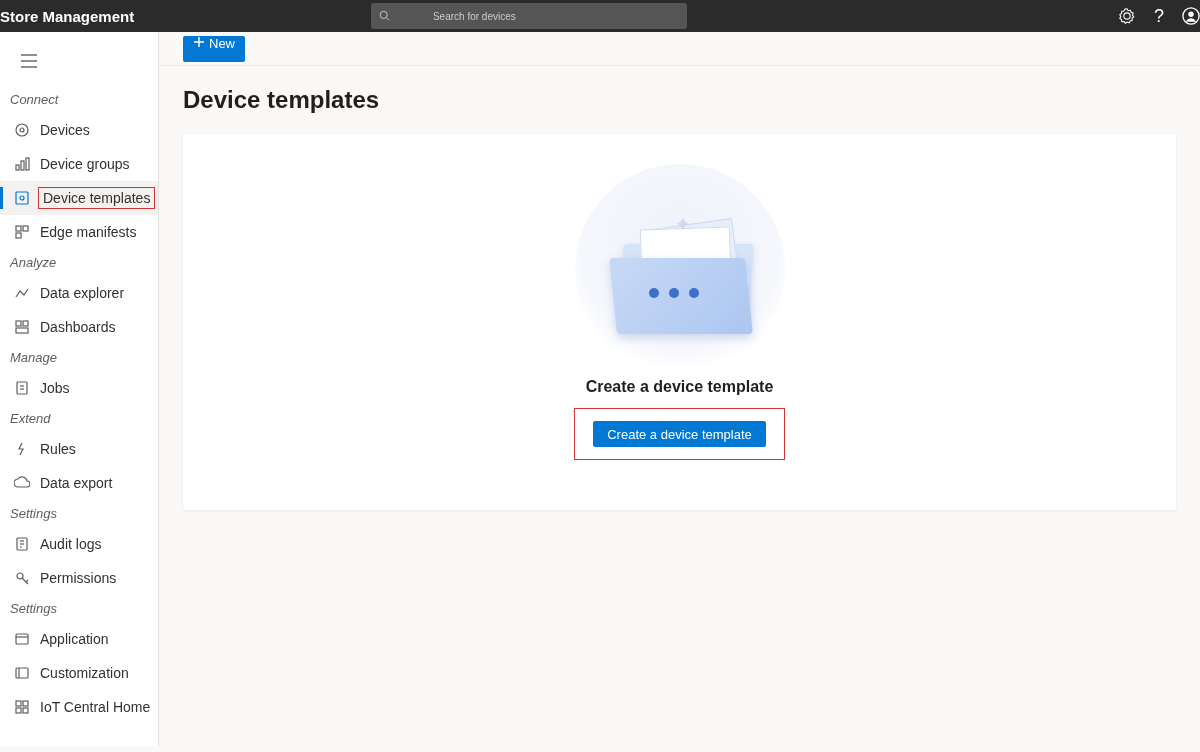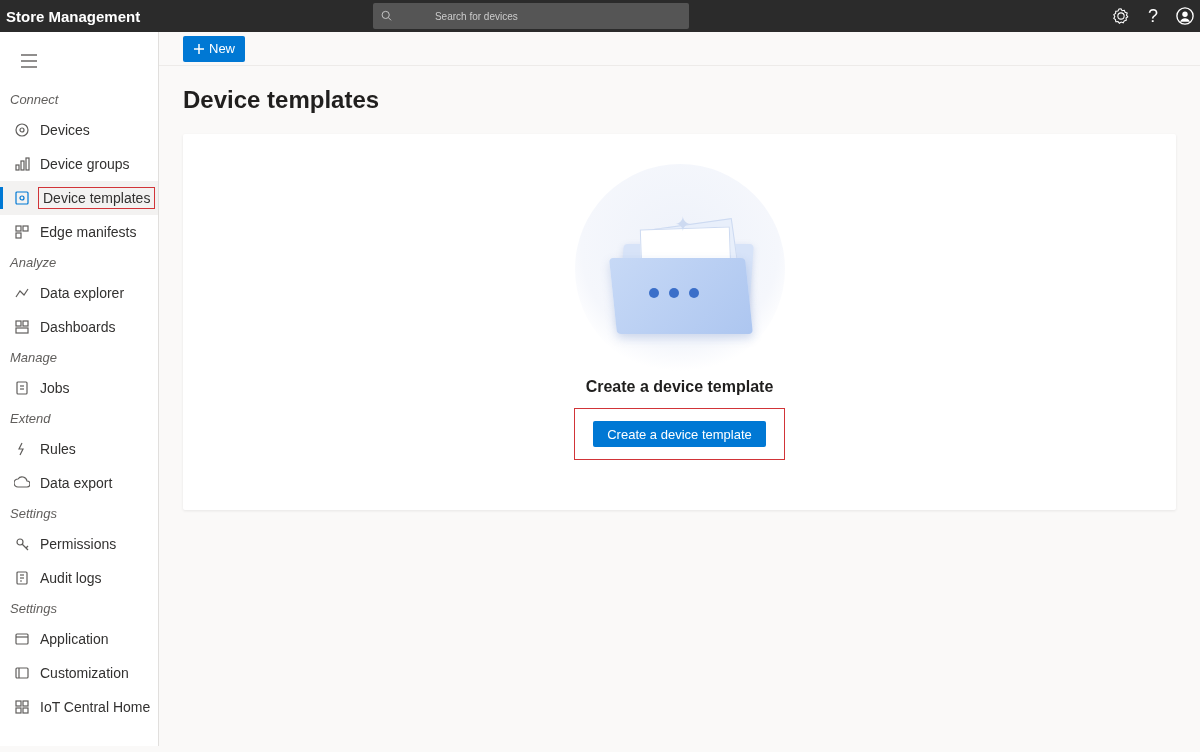--- a/index.html
+++ b/index.html
@@ -1,18 +1,18 @@
 <!DOCTYPE html>
 <html><head>
 <meta charset="utf-8">
 <style>
 * { box-sizing: border-box; margin: 0; padding: 0; }
 body { font-family: "Segoe UI", -apple-system, sans-serif; font-size: 14px; color: #323130; background: #faf9f8; width: 1200px; height: 752px; overflow: hidden; }
 
-.header { height: 32px; background: #2b2b2b; display: flex; align-items: center; padding: 0 6px; color: #fff; gap: 44px; }
+.header { height: 32px; background: #2b2b2b; display: flex; align-items: center; padding: 0 0; color: #fff; gap: 44px; }
 .header-title { font-weight: 600; font-size: 15px; flex: 0 0 auto; }
 .header-search { margin-left: auto; margin-right: auto; width: 316px; height: 26px; background: #555; border-radius: 2px; display: flex; align-items: center; padding: 0 8px; position: relative; }
 .header-search svg { width: 14px; height: 14px; fill: #ccc; margin-right: 6px; }
 .header-search input { background: transparent; border: none; outline: none; color: #84cc16; font-size: 10px; width: 100%; margin-left: 36px; }
 .header-search input::placeholder { color: #ccc; }
 .header-actions { display: flex; align-items: center; gap: 18px; margin-left: auto; }
 .header-actions svg { width: 18px; height: 18px; fill: #fff; cursor: pointer; }
 .header .help-icon { font-size: 18px; color: #fff; cursor: pointer; }
 
 .layout { display: flex; height: calc(100% - 38px); }
@@ -28,21 +28,21 @@
 .nav-icon svg { width: 16px; height: 16px; fill: none; stroke: #605e5c; stroke-width: 1.2; }
 .nav-item.active .nav-icon svg { stroke: #0078d4; fill: none; }
 .nav-label { white-space: nowrap; }
 
 .highlight-red { border: 1px solid #d13438; }
 .nav-item .highlight-red { padding: 2px 4px; margin-left: -2px; }
 .nav-label-box { display: inline-block; }
 
 .main { flex: 1; display: flex; flex-direction: column; overflow: hidden; }
 .toolbar { height: 34px; border-bottom: 1px solid #edebe9; display: flex; align-items: center; padding: 0 24px; background: #faf9f8; }
-.btn-new { background: #0078d4; color: #fff; border: none; height: 26px; padding: 0 10px; font-size: 13px; display: flex; align-items: center; cursor: pointer; border-radius: 2px; }
+.btn-new { background: #0078d4; color: #fff; border: none; height: 26px; padding: 0 10px; font-size: 13px; display: flex; align-items: flex-start; cursor: pointer; border-radius: 2px; }
 .btn-new svg { width: 12px; height: 12px; fill: #fff; margin-right: 4px; }
 
 .content { padding: 20px 24px; flex: 1; overflow-y: auto; }
 .page-title { font-size: 24px; font-weight: 600; margin-bottom: 20px; color: #201f1e; }
 
 .card { background: #fff; border-radius: 2px; box-shadow: 0 1px 3px rgba(0,0,0,0.08); padding: 40px 20px 50px; display: flex; flex-direction: column; align-items: center; }
 
 .illustration { width: 210px; height: 180px; position: relative; margin-bottom: 24px; }
 .illus-circle { position: absolute; width: 210px; height: 210px; border-radius: 50%; background: radial-gradient(circle at 50% 40%, #eef2fa 0%, #f5f7fc 60%, rgba(255,255,255,0) 75%); top: -10px; left: 0; }
 .illus-folder-back { position: absolute; width: 130px; height: 80px; background: #d7e3f8; border-radius: 4px; top: 70px; left: 46px; transform: skewX(-4deg); box-shadow: 0 2px 6px rgba(110,140,200,0.25); }
@@ -184,37 +184,37 @@
             <path d="M4 12a4 4 0 010-8 5 5 0 019 2 3 3 0 010 6z"></path>
           </svg>
         </span>
       <span class="nav-label">Data export</span>
     </div>
 
     <div class="sidebar-section">Settings</div>
     <div class="nav-item">
       <span class="nav-icon">
           <svg viewBox="0 0 16 16">
-            <circle cx="6" cy="6" r="3"></circle>
-            <line x1="8" y1="8" x2="14" y2="14"></line>
-            <line x1="12" y1="12" x2="14" y2="10"></line>
-          </svg>
-        </span>
-      <span class="nav-label">Permissions</span>
-    </div>
-    <div class="nav-item">
-      <span class="nav-icon">
-          <svg viewBox="0 0 16 16">
             <rect x="3" y="2" width="10" height="12" rx="1"></rect>
             <line x1="6" y1="5" x2="10" y2="5"></line>
             <line x1="6" y1="8" x2="10" y2="8"></line>
             <line x1="6" y1="11" x2="8" y2="11"></line>
           </svg>
         </span>
       <span class="nav-label">Audit logs</span>
+    </div>
+    <div class="nav-item">
+      <span class="nav-icon">
+          <svg viewBox="0 0 16 16">
+            <circle cx="6" cy="6" r="3"></circle>
+            <line x1="8" y1="8" x2="14" y2="14"></line>
+            <line x1="12" y1="12" x2="14" y2="10"></line>
+          </svg>
+        </span>
+      <span class="nav-label">Permissions</span>
     </div>
 
     <div class="sidebar-section">Settings</div>
     <div class="nav-item">
       <span class="nav-icon">
           <svg viewBox="0 0 16 16">
             <rect x="2" y="3" width="12" height="10" rx="1"></rect>
             <line x1="2" y1="6" x2="14" y2="6"></line>
           </svg>
         </span>

